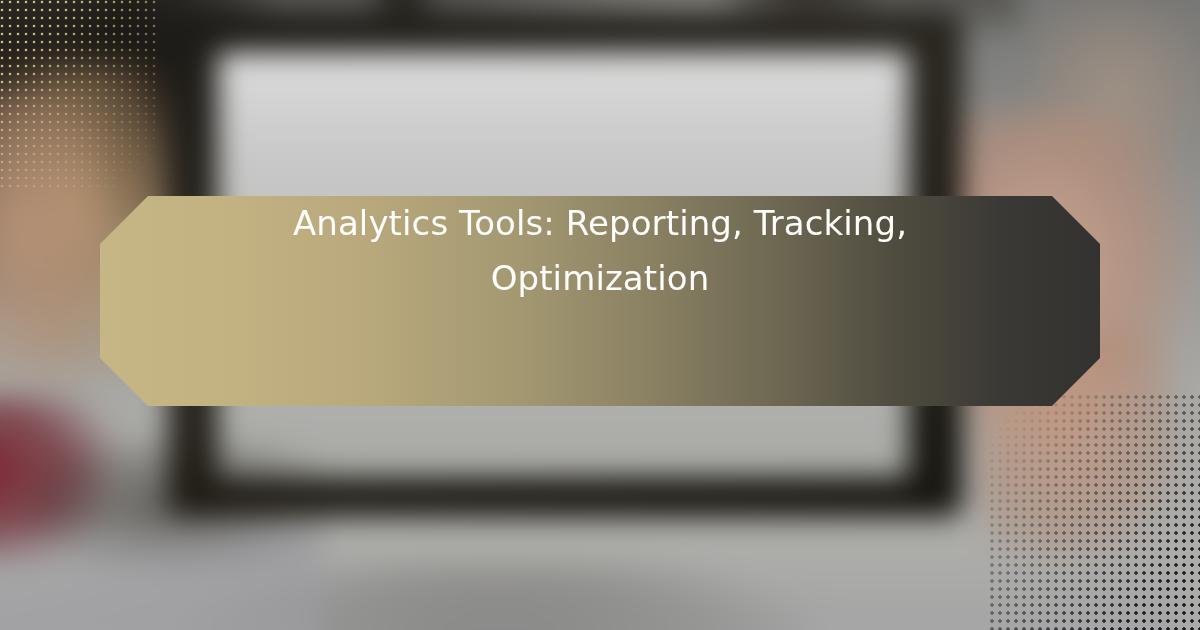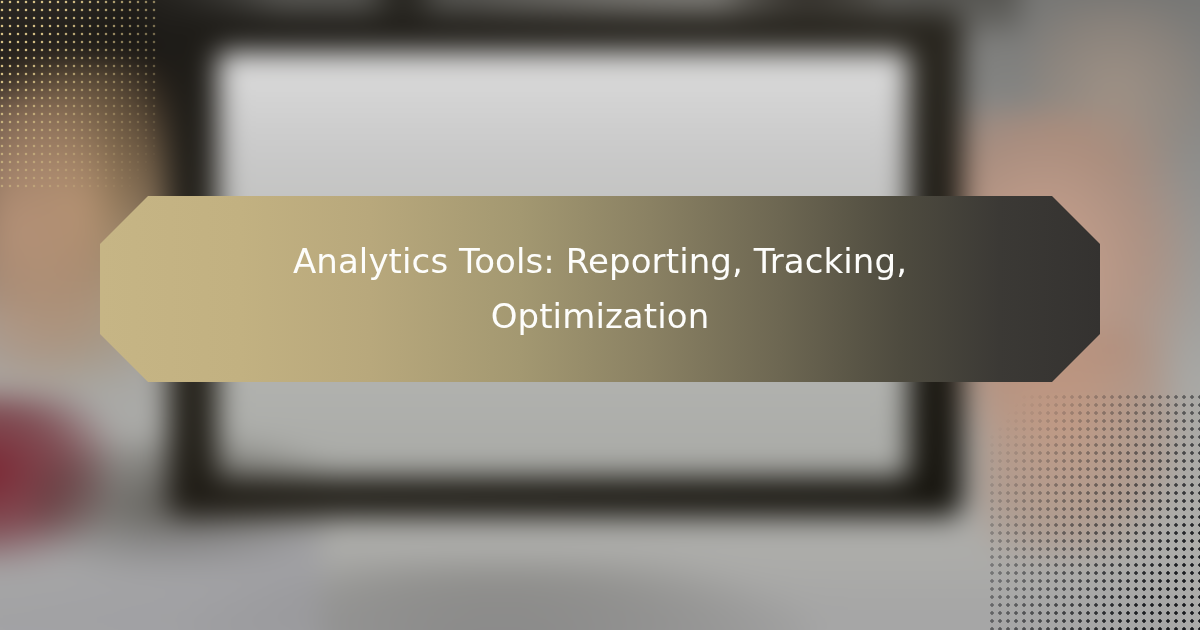--- a/index.html
+++ b/index.html
@@ -179,35 +179,34 @@
     -webkit-mask-image: linear-gradient(310deg, rgba(0,0,0,1) 0%, rgba(0,0,0,0.95) 20%, rgba(0,0,0,0.45) 56%, rgba(0,0,0,0) 92%);
     mask-image: linear-gradient(310deg, rgba(0,0,0,1) 0%, rgba(0,0,0,0.95) 20%, rgba(0,0,0,0.45) 56%, rgba(0,0,0,0) 92%);
   }
 
   
   #banner {
     position: absolute;
     left: 100px;
     top: 196px;
     width: 1000px;
-    height: 186px;
+    height: 210px;
     background: linear-gradient(90deg,
         #c6b585 0%,
         #c2b181 14%,
         #b8a87c 27%,
         #a39871 42%,
         #8a8163 55%,
         #6d6752 68%,
         #4e4b3f 80%,
         #3b3935 90%,
         #343230 100%);
     -webkit-clip-path: polygon(48px 0, calc(100% - 48px) 0, 100% 48px, 100% calc(100% - 48px), calc(100% - 48px) 100%, 48px 100%, 0 calc(100% - 48px), 0 48px);
     clip-path: polygon(48px 0, calc(100% - 48px) 0, 100% 48px, 100% calc(100% - 48px), calc(100% - 48px) 100%, 48px 100%, 0 calc(100% - 48px), 0 48px);
     display: flex;
-    align-items: center;
     justify-content: center;
   }
   #banner-title {
     color: #fdfdfb;
     font-size: 34px;
     line-height: 1.62;
     font-weight: 400;
     text-align: center;
     letter-spacing: 0.1px;
     max-width: 640px;

